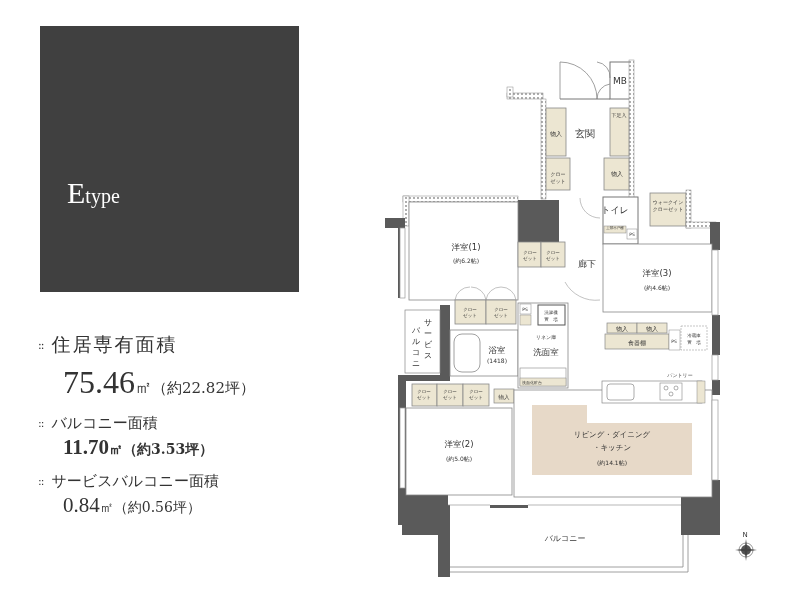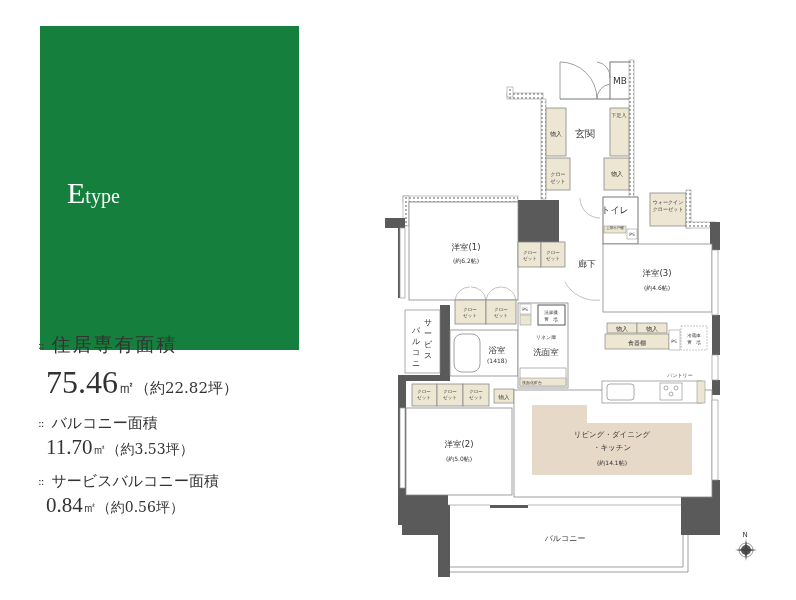--- a/index.html
+++ b/index.html
@@ -1,31 +1,31 @@
 <!DOCTYPE html>
 <html><head>
 <meta charset="utf-8">
 <style>
   html, body { margin:0; padding:0; background:#ffffff; }
   body { width:796px; height:600px; position:relative; overflow:hidden;
          font-family:"DejaVu Serif", serif; color:#333; }
-  .type-panel { position:absolute; left:40px; top:26px; width:259px; height:324px;
-                background:#15803d; }
+  .type-panel { position:absolute; left:40px; top:26px; width:259px; height:266px;
+                background:#404040; }
   .type-label { position:absolute; left:27px; top:150px; color:#fff;
                 font-family:"Liberation Serif", serif; font-size:30px; letter-spacing:0; }
   .type-label .small { font-size:20px; }
   .layout-label { position:absolute; left:25px; top:190px; color:#fff;
                   font-family:"Liberation Serif", serif; font-size:50px; letter-spacing:1px; }
   .layout-label .num { font-size:58px; }
   .area-block { position:absolute; left:38px; }
   .area-title { font-family:"DejaVu Sans", sans-serif; font-size:15px; color:#333;
                 display:flex; align-items:center; gap:8px; }
   .area-title.big { font-size:19px; font-family:"DejaVu Serif", serif; letter-spacing:2px; }
   .marker { font-size:11px; letter-spacing:-1px; }
-  .area-value { margin-left:8px; font-family:"Liberation Serif", serif; color:#333; }
+  .area-value { margin-left:25px; font-family:"Liberation Serif", serif; color:#333; }
   .area-value .num { font-size:21px; }
   .area-value.big .num { font-size:32px; }
   .area-value .unit { font-size:14px; }
   .area-value.big .unit { font-size:17px; }
   .area-value .tsubo { font-size:14px; font-family:"DejaVu Serif", serif; }
   .area-value.big .tsubo { font-size:15px; }
   svg text { font-family:"DejaVu Sans", sans-serif; fill:#333; }
   .plan { position:absolute; left:0; top:0; }
 </style>
 </head>
@@ -41,21 +41,21 @@
       <span>住居専有面積</span>
     </div>
   <div class="area-value big" style="margin-top:6px;"><span class="num">75.46</span><span class="unit">㎡</span><span class="tsubo">（約22.82坪）</span></div>
 </div>
 
 <div class="area-block" style="top:414px;">
   <div class="area-title">
       <span class="marker">::</span>
       <span>バルコニー面積</span>
     </div>
-  <div class="area-value" style="margin-top:2px;"><span class="num">11.70</span><span class="unit">㎡</span><span class="tsubo">（約3.53坪）</span></div>
+  <div class="area-value" style="margin-top:2px;font-weight:bold;"><span class="num">11.70</span><span class="unit">㎡</span><span class="tsubo">（約3.53坪）</span></div>
 </div>
 
 <div class="area-block" style="top:472px;">
   <div class="area-title">
       <span class="marker">::</span>
       <span>サービスバルコニー面積</span>
     </div>
   <div class="area-value" style="margin-top:2px;"><span class="num">0.84</span><span class="unit">㎡</span><span class="tsubo">（約0.56坪）</span></div>
 </div>
 

